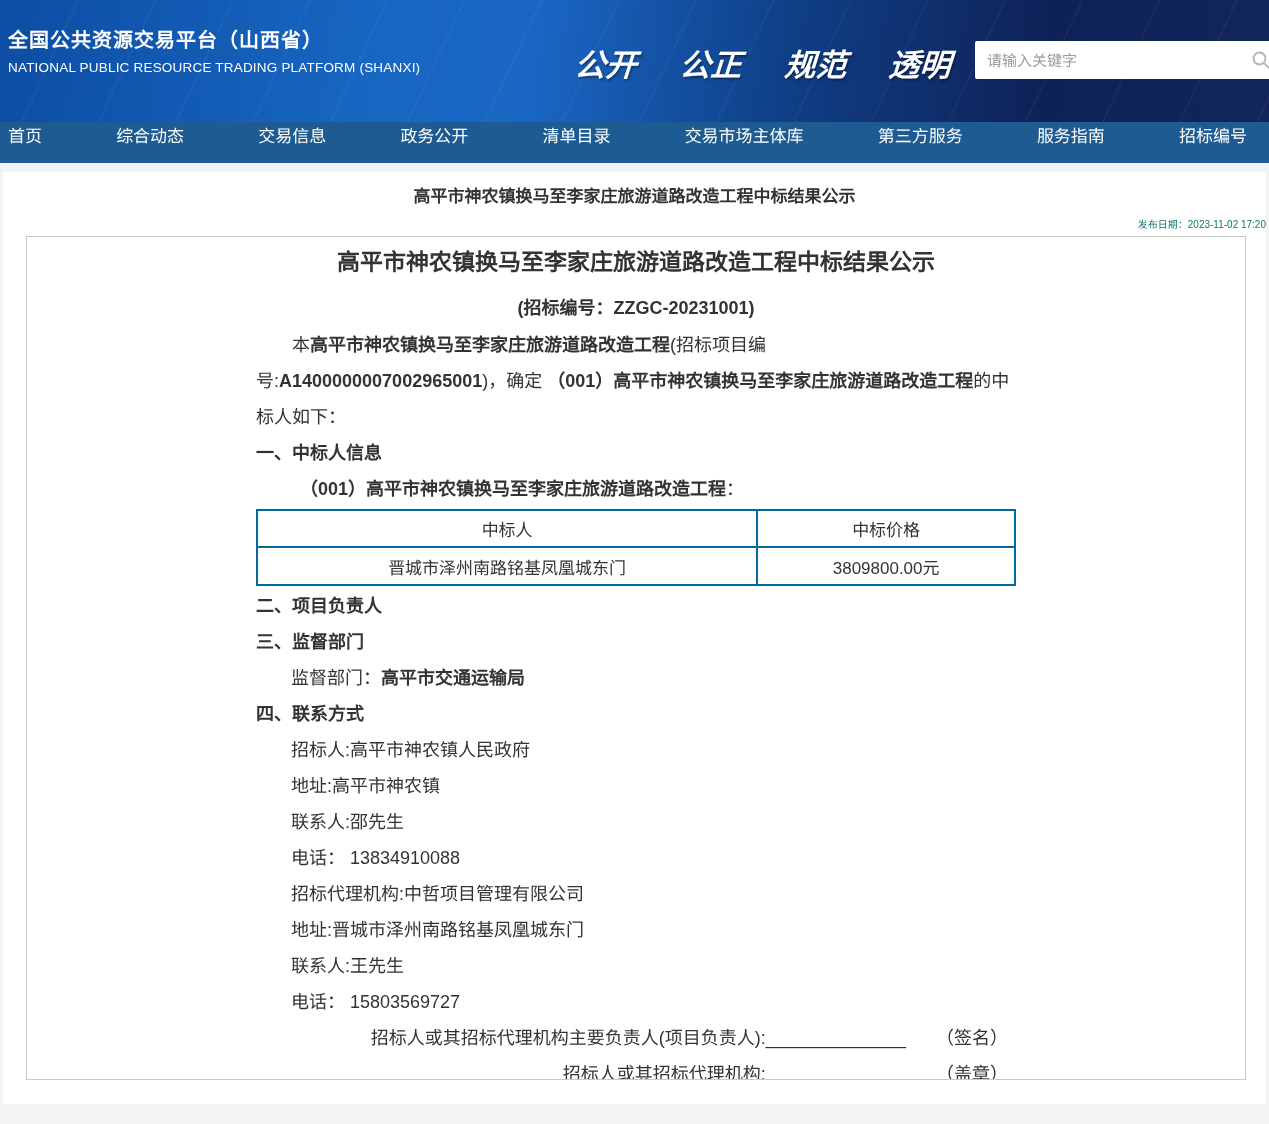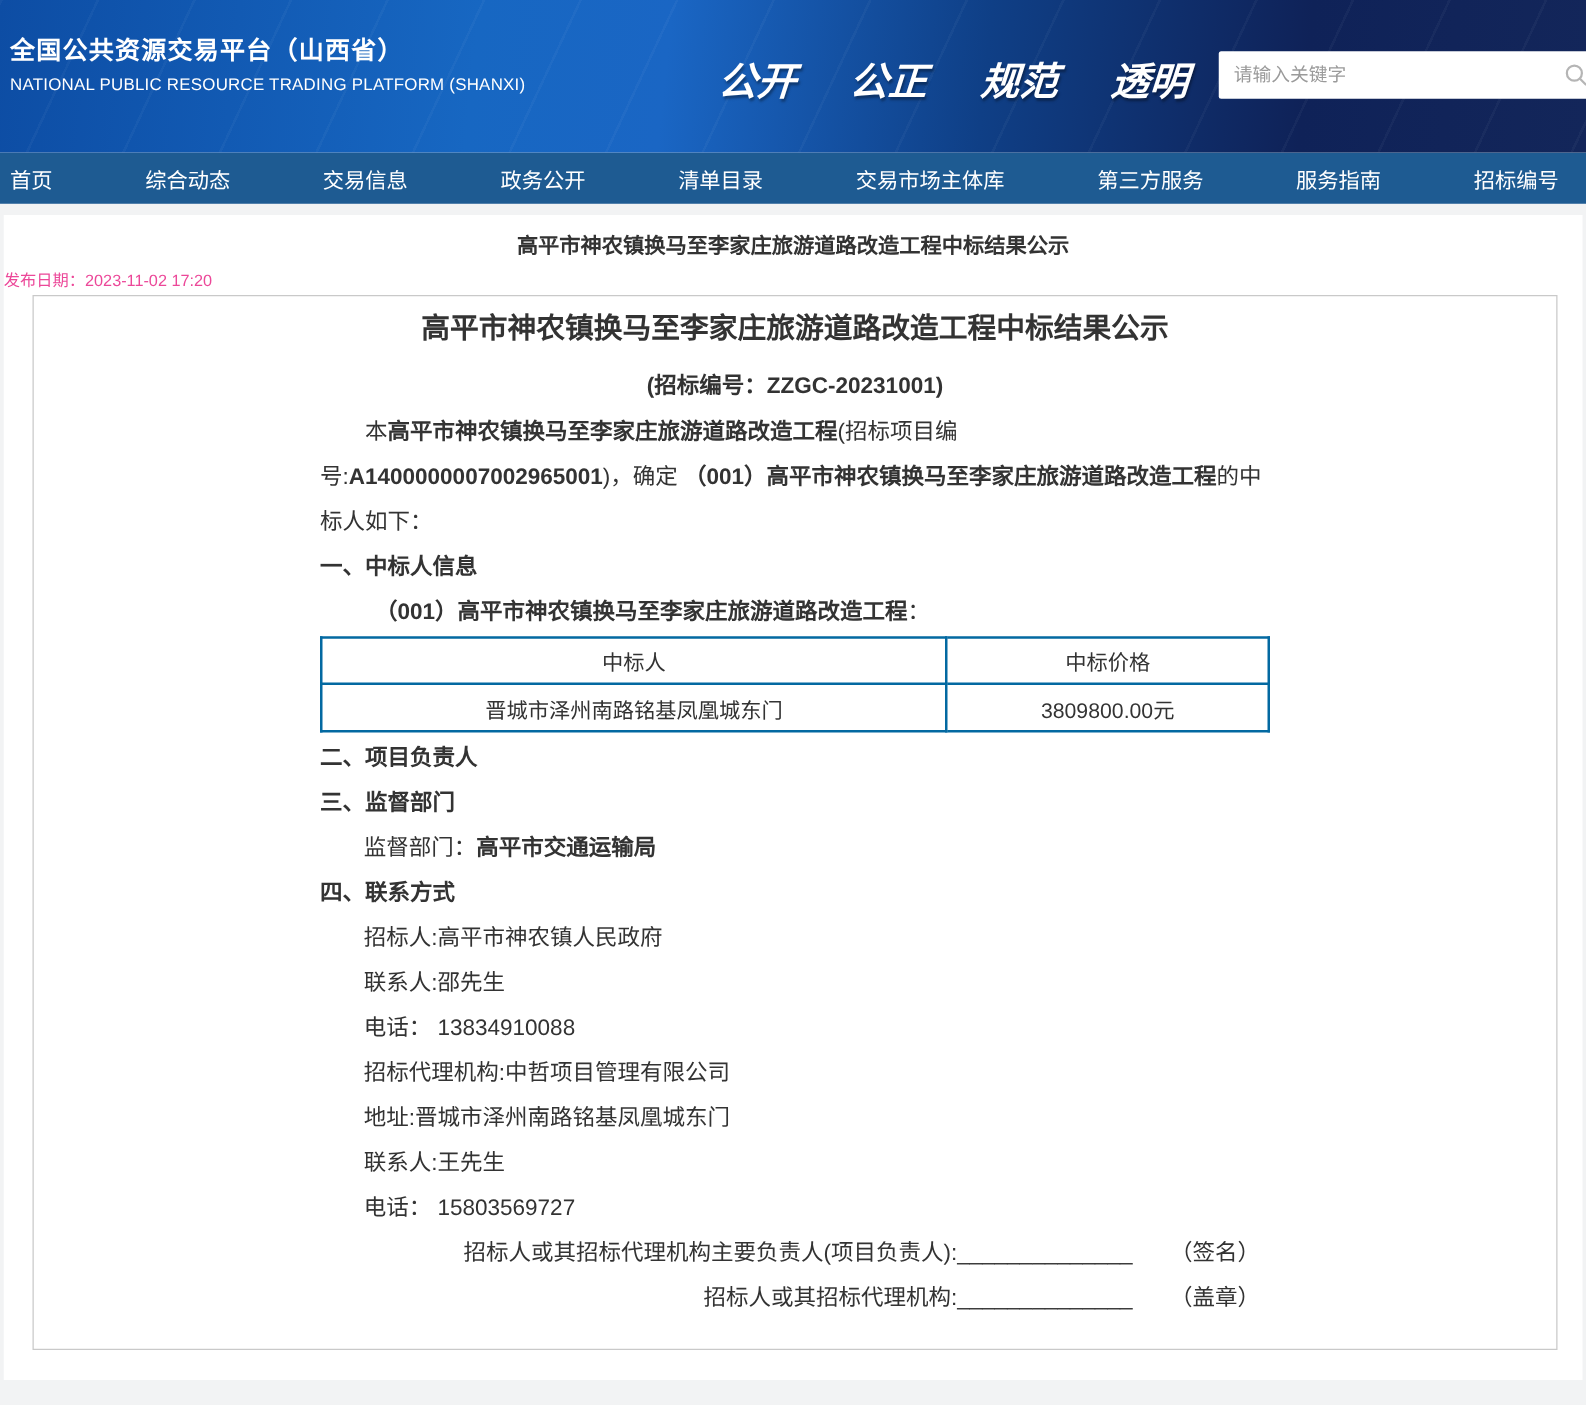--- a/index.html
+++ b/index.html
@@ -35,31 +35,31 @@
   .search-input{
     flex:1; height:100%; border:none; outline:none; background:transparent;
     font-size:15px; padding:0 34px 0 12px; color:#333;
     font-family:"Liberation Sans","DejaVu Sans",sans-serif;
   }
   .search-input::placeholder{ color:#9a9a9a; }
   .search-icon{ position:absolute; right:8px; top:9px; width:20px; height:20px; cursor:pointer; }
 
   
   .nav{
-    height:41px; background:#1e5b92; display:flex; align-items:center;
+    height:41px; background:#1e5b92; display:flex; align-items:flex-start;
     justify-content:space-between; padding:0 22px 0 8px;
   }
   .nav-item{ color:#fff; font-size:17px; cursor:pointer; white-space:nowrap; }
 
   
   .panel{
     background:#fff; margin:9px 3px 0 3px; height:932px; padding-top:14px;
   }
   .page-title{ text-align:center; font-size:17px; font-weight:bold; color:#333; line-height:22px; }
-  .date-line{ text-align:left; font-size:13px; color:#ec4899; margin-top:8px; line-height:17px; }
+  .date-line{ text-align:right; font-size:10px; color:#0f766e; margin-top:8px; line-height:17px; }
 
   .doc-box{
     margin:3px 20px 0 23px; border:1px solid #c9c9c9; height:844px;
     padding-top:8px; overflow:hidden;
   }
   .doc-inner{ width:760px; margin:0 auto; }
   .doc-title{ font-size:23px; font-weight:bold; text-align:center; color:#333; line-height:30px; margin-top:2px; }
   .bid-no{ font-size:18px; font-weight:bold; text-align:center; margin-top:20px; line-height:22px; }
 
   .body-text{ font-size:18px; line-height:36px; color:#333; }
@@ -146,20 +146,21 @@
         </tr>
       </tbody>
         </table>
 
       <div class="sec-heading" style="margin-top:2px;">二、项目负责人</div>
       <div class="sec-heading">三、监督部门</div>
       <div class="body-text indent-line"><span>监督部门：</span><b>高平市交通运输局</b></div>
       <div class="sec-heading">四、联系方式</div>
 
       <div class="body-text indent-line">招标人:高平市神农镇人民政府</div>
+      <div class="body-text indent-line">地址:高平市神农镇</div>
       <div class="body-text indent-line">联系人:邵先生</div>
       <div class="body-text indent-line">电话： 13834910088</div>
       <div class="body-text indent-line">招标代理机构:中哲项目管理有限公司</div>
       <div class="body-text indent-line">地址:晋城市泽州南路铭基凤凰城东门</div>
       <div class="body-text indent-line">联系人:王先生</div>
       <div class="body-text indent-line">电话： 15803569727</div>
 
       <div class="signoff-line"><span>招标人或其招标代理机构主要负责人(项目负责人):</span><span>______________</span><span class="suffix">（签名）</span></div>
       <div class="signoff-line"><span>招标人或其招标代理机构:</span><span>______________</span><span class="suffix">（盖章）</span></div>
 

